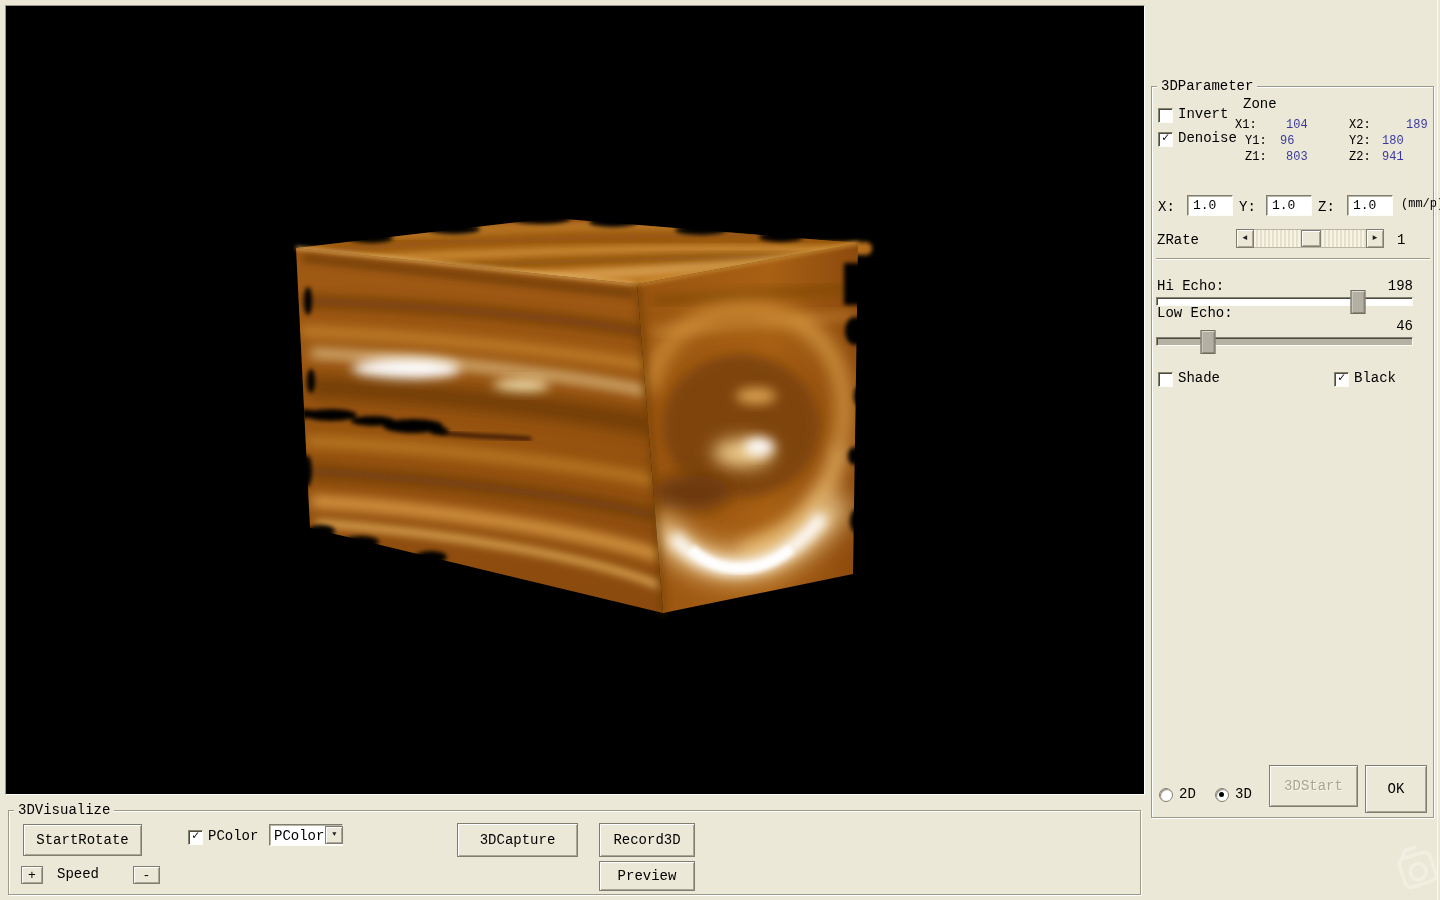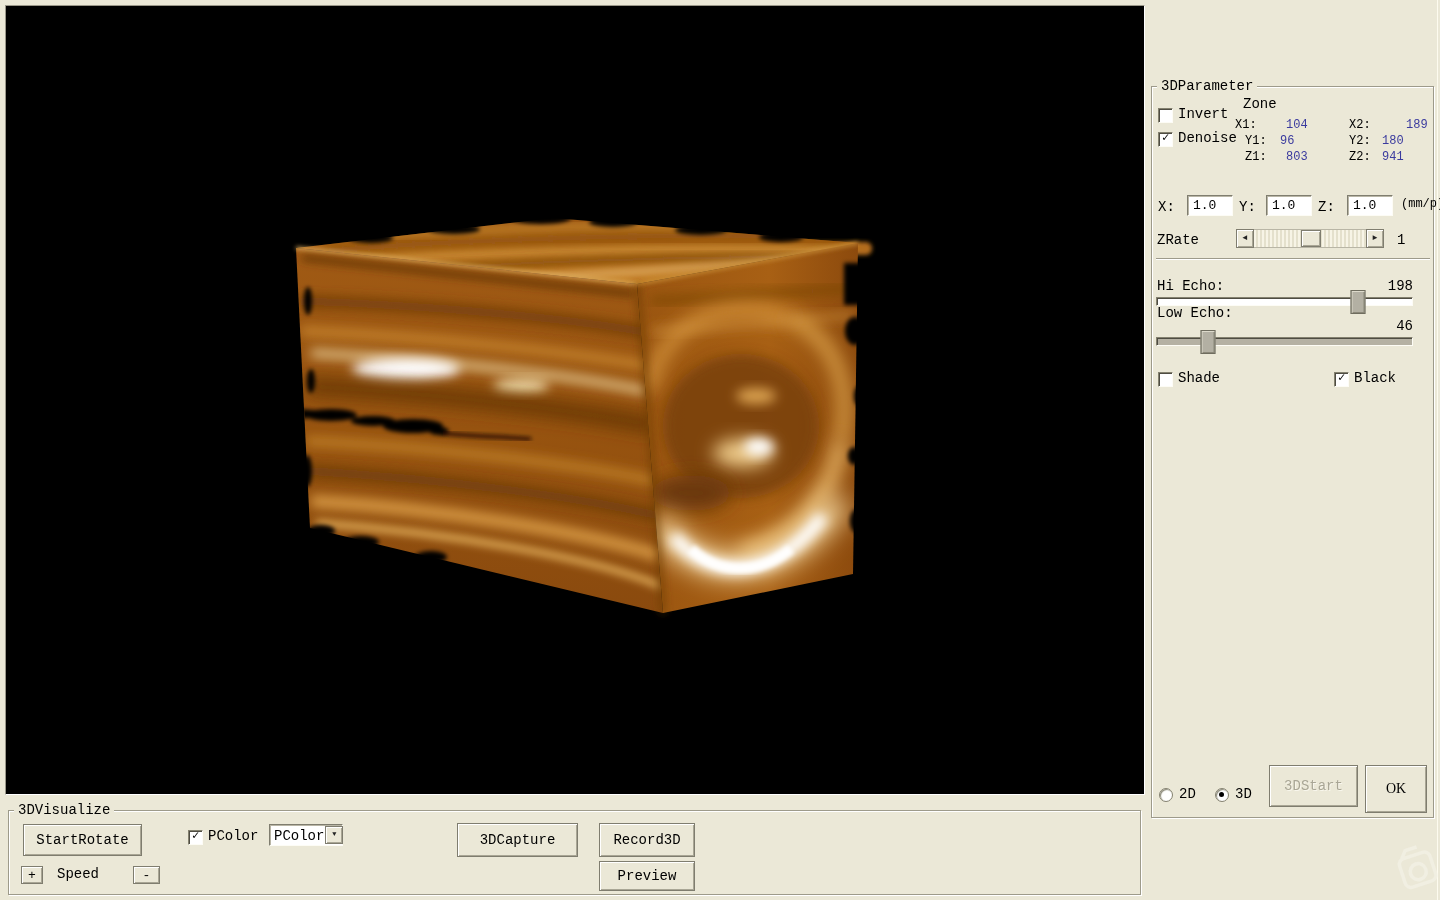--- a/index.html
+++ b/index.html
@@ -331,21 +331,21 @@
       <span>✓</span>
     </div>
     <span class="lbl" style="left:202px;top:284px;">Black</span>
 
     <div class="radio" style="left:7px;top:701px;"></div>
     <span class="lbl" style="left:27px;top:700px;">2D</span>
     <div class="radio selected" style="left:63px;top:701px;"></div>
     <span class="lbl" style="left:83px;top:700px;">3D</span>
 
     <button class="btn disabled" style="left:117px;top:678px;width:89px;height:42px;">3DStart</button>
-    <button class="btn" style="left:213px;top:678px;width:62px;height:48px;font-family:Liberation Serif, serif;">OK</button>
+    <button class="btn" style="left:213px;top:678px;width:62px;height:48px;">OK</button>
   </div>
 
   <div class="groupbox" style="left:8px;top:810px;width:1131px;height:83px;">
     <span class="gb-title">3DVisualize</span>
 
     <button class="btn" style="left:14px;top:13px;width:119px;height:32px;">StartRotate</button>
 
     <button class="btn" style="left:12px;top:55px;width:22px;height:18px;font-size:13px;">+</button>
     <span class="lbl" style="left:48px;top:56px;">Speed</span>
     <button class="btn" style="left:124px;top:55px;width:27px;height:18px;font-size:13px;">-</button>

